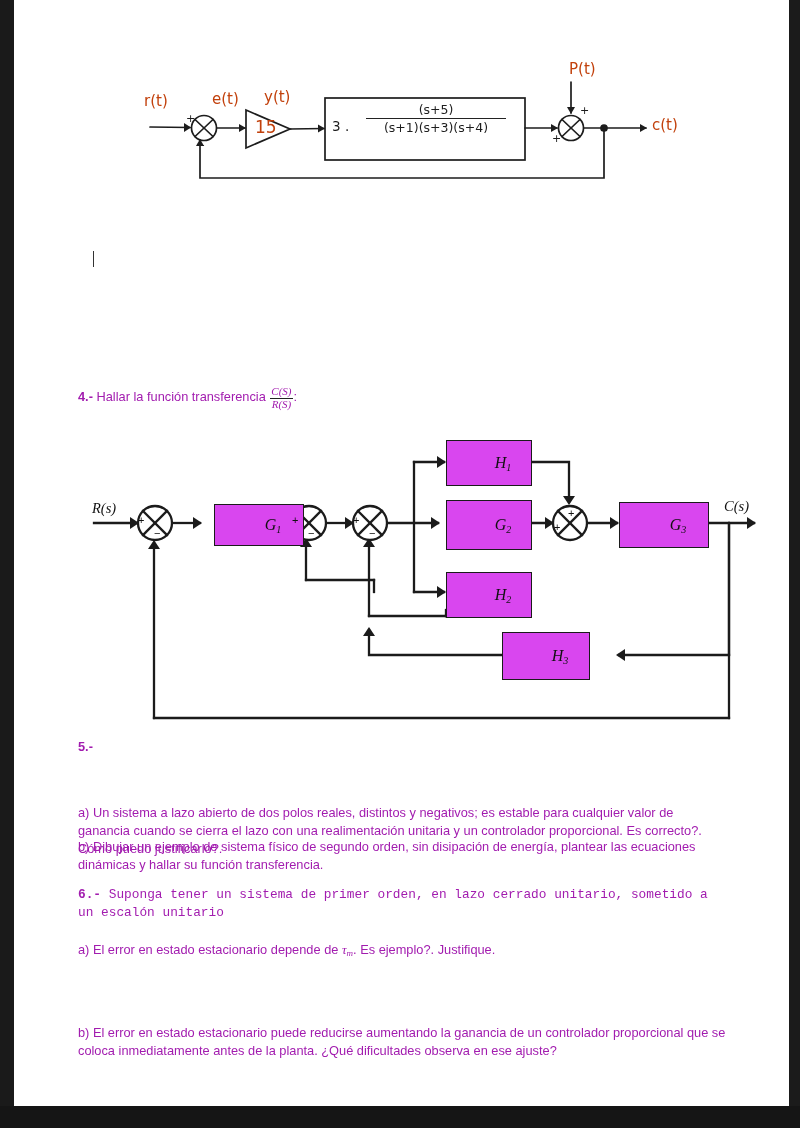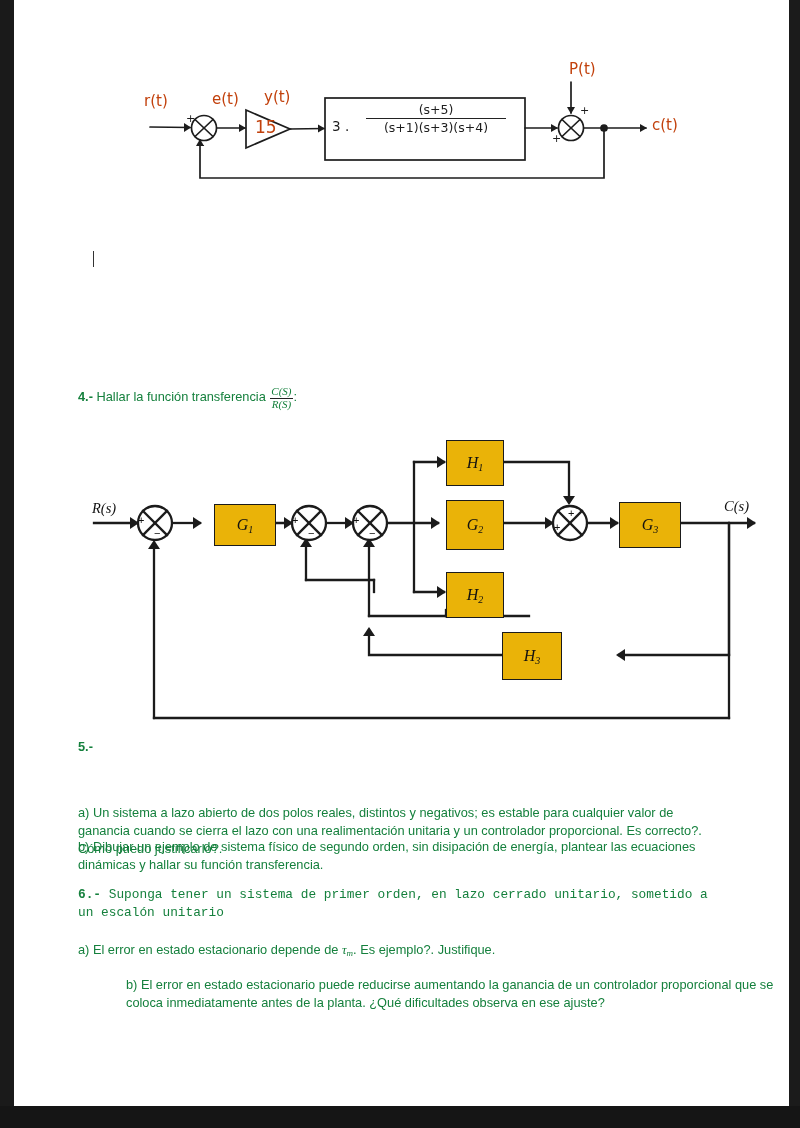--- a/index.html
+++ b/index.html
@@ -87,21 +87,21 @@
     position: absolute;
     left: 79px;
     top: 251px;
     width: 1px;
     height: 16px;
     background: #333;
   }
   .q-block {
     position: absolute;
     font-size: 12.8px;
-    color: #15803d;
+    color: #a21caf;
     line-height: 1.42;
   }
   .q-num {
     font-weight: bold;
   }
   .frac-inline {
     display: inline-block;
     vertical-align: middle;
     text-align: center;
     font-family: "Liberation Serif", serif;
@@ -135,28 +135,29 @@
     position: absolute;
     left: 60px;
     top: 420px;
     width: 700px;
     height: 320px;
   }
   .bd svg { display:block; }
   .bd-box {
     position: absolute;
     border: 1.8px solid #1b1b1b;
-    background: #eab308;
+    background: #d946ef;
     font-family: "Liberation Serif", serif;
     font-style: italic;
     font-size: 16px;
     color: #111;
     display: flex;
     align-items: center;
     justify-content: center;
+    padding-left: 28px;
   }
   .bd-box .sb {
     font-size: 10px;
     vertical-align: -3px;
   }
   .bd-label {
     position: absolute;
     font-family: "Liberation Serif", serif;
     font-style: italic;
     font-size: 14.5px;
@@ -372,16 +373,16 @@
     <div class="q-block" style="left:64px; top:838px; width:648px;">b) Dibujar un ejemplo de sistema físico de segundo orden, sin disipación de energía, plantear las ecuaciones dinámicas y hallar su función transferencia.</div>
 
     <div class="q-block" style="left:64px; top:886px; width:648px;font-family:Liberation Mono, monospace;">
       <span class="q-num">6.-</span>
       <span>Suponga tener un sistema de primer orden, en lazo cerrado unitario, sometido a un escalón unitario</span>
     </div>
     <div class="q-block" style="left:64px; top:941px; width:648px;">
       <span>a) El error en estado estacionario depende de</span>
       <span class="math-i">τ</span><span class="sub">m</span><span>. Es ejemplo?. Justifique.</span>
     </div>
-    <div class="q-block" style="left:64px; top:976px; width:648px;margin-left:48px;">b) El error en estado estacionario puede reducirse aumentando la ganancia de un controlador proporcional que se coloca inmediatamente antes de la planta. ¿Qué dificultades observa en ese ajuste?</div>
+    <div class="q-block" style="left:64px; top:1024px; width:648px;">b) El error en estado estacionario puede reducirse aumentando la ganancia de un controlador proporcional que se coloca inmediatamente antes de la planta. ¿Qué dificultades observa en ese ajuste?</div>
 
   </div>
 </div>
 
 </body></html>

